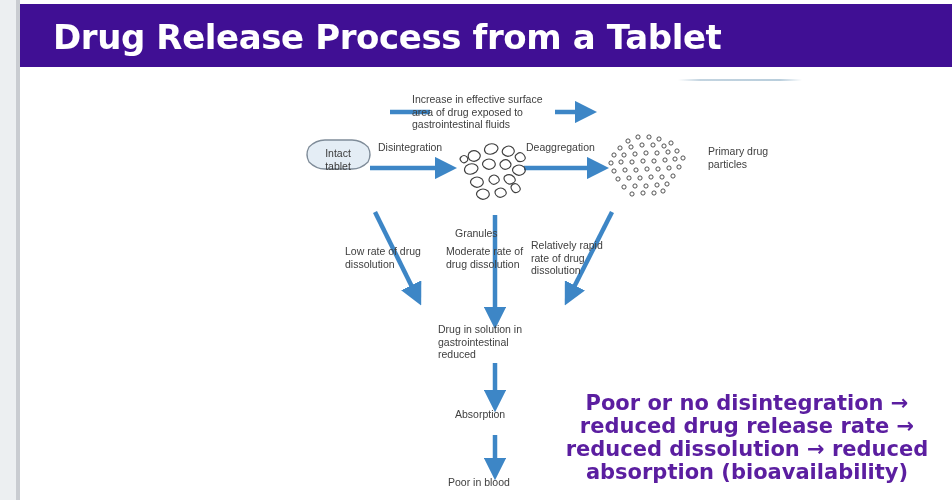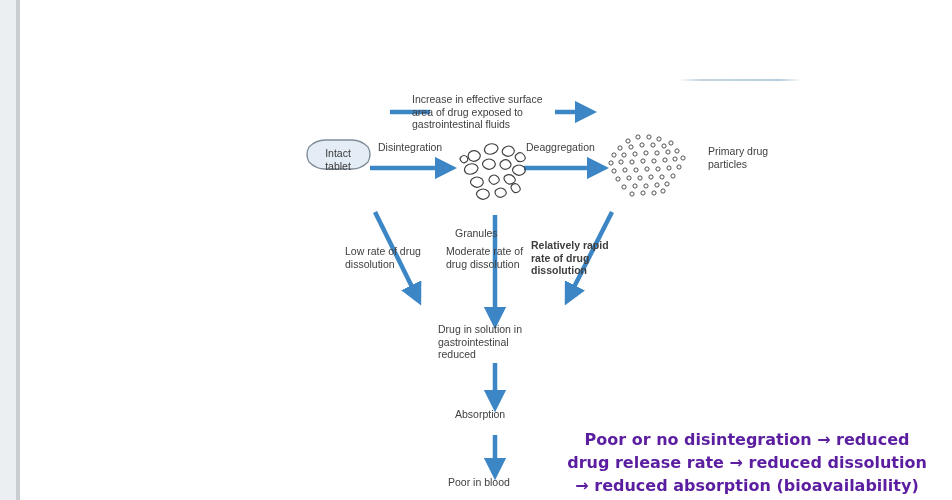--- a/index.html
+++ b/index.html
@@ -79,35 +79,37 @@
     font-family: "Liberation Sans", sans-serif;
     white-space: pre-line;
   }
   .callout {
     position: absolute;
     left: 562px;
     top: 392px;
     width: 370px;
     text-align: center;
     color: #5b1ea0;
-    font-size: 16px;
+    font-size: 21px;
     line-height: 23px;
     font-weight: bold;
     font-family: "DejaVu Sans", sans-serif;
-    margin-top: 36px;
   }
 </style>
 </head>
 <body>
 
 <div id="slide">
 
   <div class="gutter-outer"></div>
   <div class="gutter-line"></div>
 
+  <div class="title-bar">
+    <div class="title-text">Drug Release Process from a Tablet</div>
+  </div>
 
   <div class="faint-rule"></div>
 
   <div class="diagram">
     <svg width="932" height="433" viewBox="0 0 932 433">
       <defs>
         <marker id="ah" markerWidth="5" markerHeight="5" refX="3.4" refY="2.5" orient="auto">
           <path d="M0,0 L5,2.5 L0,5 z" fill="#3d86c6"></path>
         </marker>
       </defs>
@@ -215,21 +217,21 @@
 
     <div class="lbl" style="left:665px; top:78px; width:84px; text-align:left;padding-left:23px;">Primary drug
 particles</div>
 
     <div class="lbl" style="left:325px; top:178px; width:92px;">Low rate of drug
 dissolution</div>
 
     <div class="lbl" style="left:426px; top:178px; width:100px;">Moderate rate of
 drug dissolution</div>
 
-    <div class="lbl" style="left:511px; top:172px; width:86px;font-weight:bold;">Relatively rapid
+    <div class="lbl" style="left:511px; top:172px; width:86px;">Relatively rapid
 rate of drug
 dissolution</div>
 
     <div class="lbl" style="left:418px; top:256px; width:116px;">Drug in solution in
 gastrointestinal
 reduced</div>
 
     <div class="lbl" style="left:435px; top:341px; width:82px;">Absorption</div>
 
     <div class="lbl" style="left:428px; top:409px; width:96px;">Poor in blood</div>

